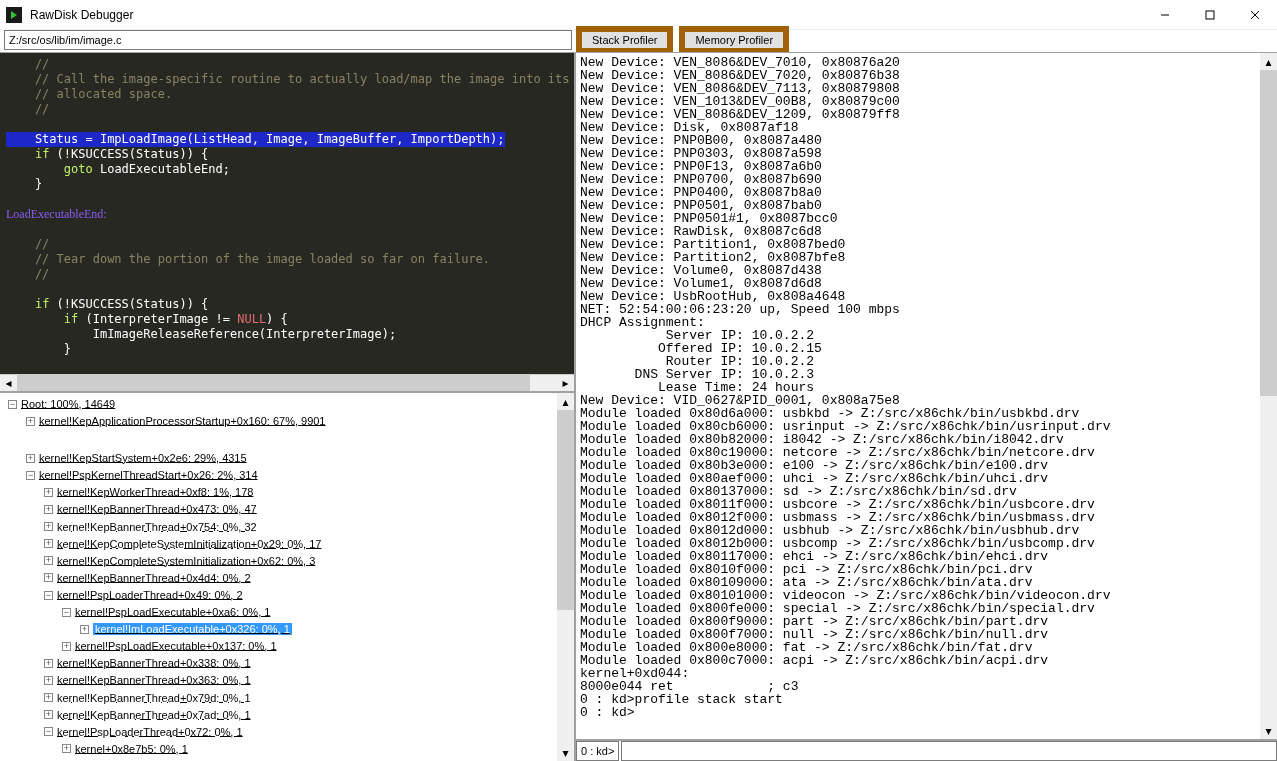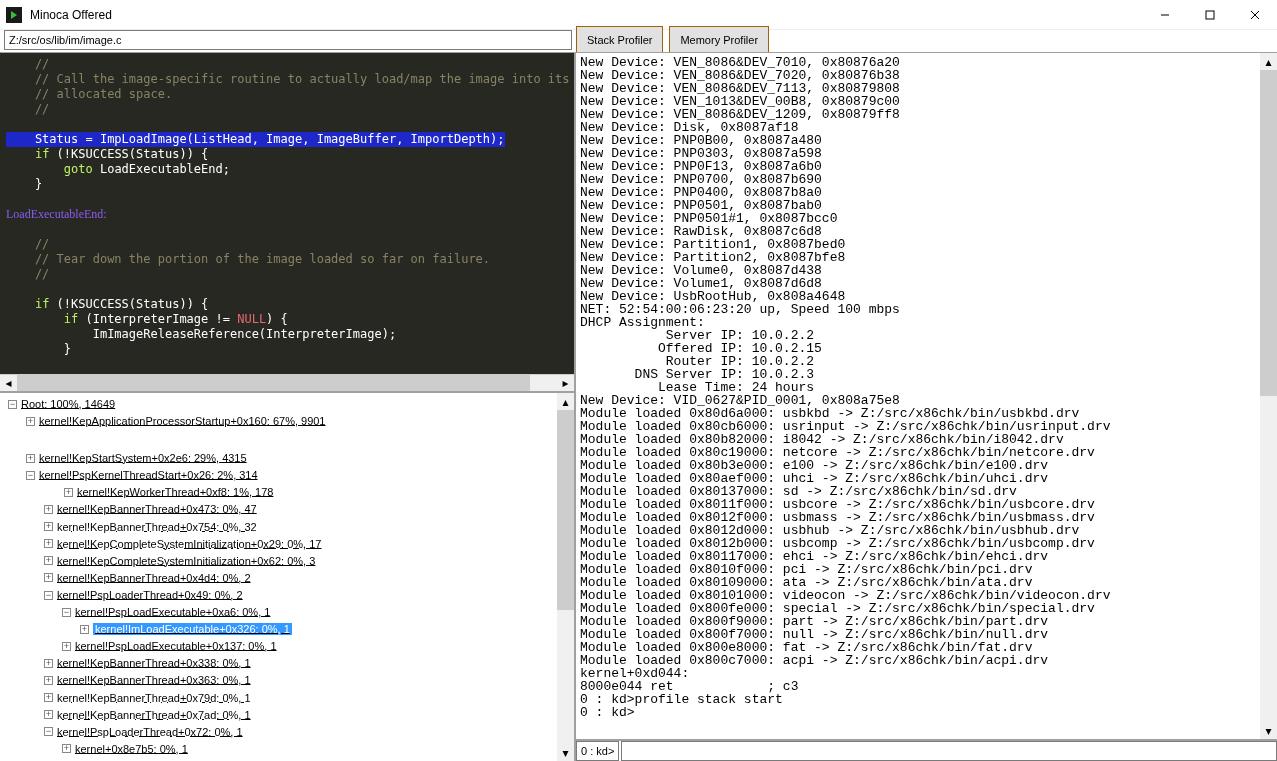--- a/index.html
+++ b/index.html
@@ -51,21 +51,21 @@
 .path-input {
   flex: 1;
   border: 1px solid #7a7a7a;
   background: #fff;
   padding: 0 4px;
   font-size: 11px;
   height: 20px;
 }
 .toolbar-buttons { display: flex; gap: 6px; width: 697px; align-items: center; }
 .tool-btn {
-  border: 1px solid #a16207;
+  border: 6px solid #a16207;
   background: #e1e1e1;
   padding: 2px 10px;
   font-size: 11px;
   height: 28px;
 }
 
 .main-area {
   flex: 1;
   display: flex;
   min-height: 0;
@@ -219,21 +219,21 @@
 </style>
 </head>
 <body>
 
 <div class="titlebar">
   <span class="app-icon">
     <svg viewBox="0 0 10 10">
         <polygon points="2,1 8,5 2,9" fill="#35c035"></polygon>
       </svg>
   </span>
-  <span class="title">Minoca Offered</span>
+  <span class="title">RawDisk Debugger</span>
   <span class="spacer"></span>
   <div class="win-btn">
     <svg width="10" height="10">
         <line x1="1" y1="5" x2="9" y2="5" stroke="#000" stroke-width="1"></line>
       </svg>
   </div>
   <div class="win-btn">
     <svg width="10" height="10">
         <rect x="1" y="1" width="8" height="8" fill="none" stroke="#000" stroke-width="1"></rect>
       </svg>
@@ -285,21 +285,21 @@
         <div class="arrow">▸</div>
       </div>
     </div>
 
     <div class="tree-wrap">
       <div class="tree" id="tree-root">
           <div class="tree-node" style="padding-left: 8px;"><span class="toggle">−</span><span class="label">Root: 100%, 14649</span></div>
           <div class="tree-node" style="padding-left: 26px;"><span class="toggle">+</span><span class="label">kernel!KepApplicationProcessorStartup+0x160: 67%, 9901</span></div>
           <div class="tree-node" style="padding-left: 26px; margin-top: 20px;"><span class="toggle">+</span><span class="label">kernel!KepStartSystem+0x2e6: 29%, 4315</span></div>
           <div class="tree-node" style="padding-left: 26px;"><span class="toggle">−</span><span class="label">kernel!PspKernelThreadStart+0x26: 2%, 314</span></div>
-          <div class="tree-node" style="padding-left: 64px;"><span class="toggle">+</span><span class="label">kernel!KepWorkerThread+0xf8: 1%, 178</span></div>
+          <div class="tree-node" style="padding-left: 44px;"><span class="toggle">+</span><span class="label">kernel!KepWorkerThread+0xf8: 1%, 178</span></div>
           <div class="tree-node" style="padding-left: 44px;"><span class="toggle">+</span><span class="label">kernel!KepBannerThread+0x473: 0%, 47</span></div>
           <div class="tree-node" style="padding-left: 44px;"><span class="toggle">+</span><span class="label">kernel!KepBannerThread+0x754: 0%, 32</span></div>
           <div class="tree-node" style="padding-left: 44px;"><span class="toggle">+</span><span class="label">kernel!KepCompleteSystemInitialization+0x29: 0%, 17</span></div>
           <div class="tree-node" style="padding-left: 44px;"><span class="toggle">+</span><span class="label">kernel!KepCompleteSystemInitialization+0x62: 0%, 3</span></div>
           <div class="tree-node" style="padding-left: 44px;"><span class="toggle">+</span><span class="label">kernel!KepBannerThread+0x4d4: 0%, 2</span></div>
           <div class="tree-node" style="padding-left: 44px;"><span class="toggle">−</span><span class="label">kernel!PspLoaderThread+0x49: 0%, 2</span></div>
           <div class="tree-node" style="padding-left: 62px;"><span class="toggle">−</span><span class="label">kernel!PspLoadExecutable+0xa6: 0%, 1</span></div>
           <div class="tree-node selected" style="padding-left: 80px;"><span class="toggle">+</span><span class="label label-sel">kernel!ImLoadExecutable+0x326: 0%, 1</span></div>
           <div class="tree-node" style="padding-left: 62px;"><span class="toggle">+</span><span class="label">kernel!PspLoadExecutable+0x137: 0%, 1</span></div>
           <div class="tree-node" style="padding-left: 44px;"><span class="toggle">+</span><span class="label">kernel!KepBannerThread+0x338: 0%, 1</span></div>

